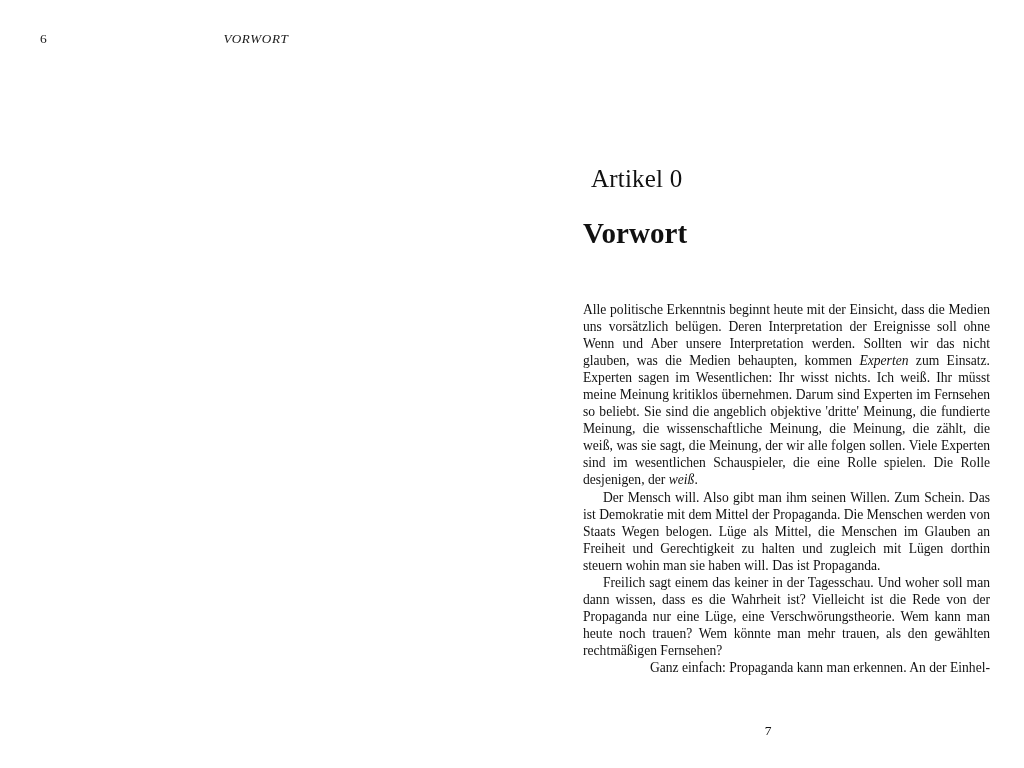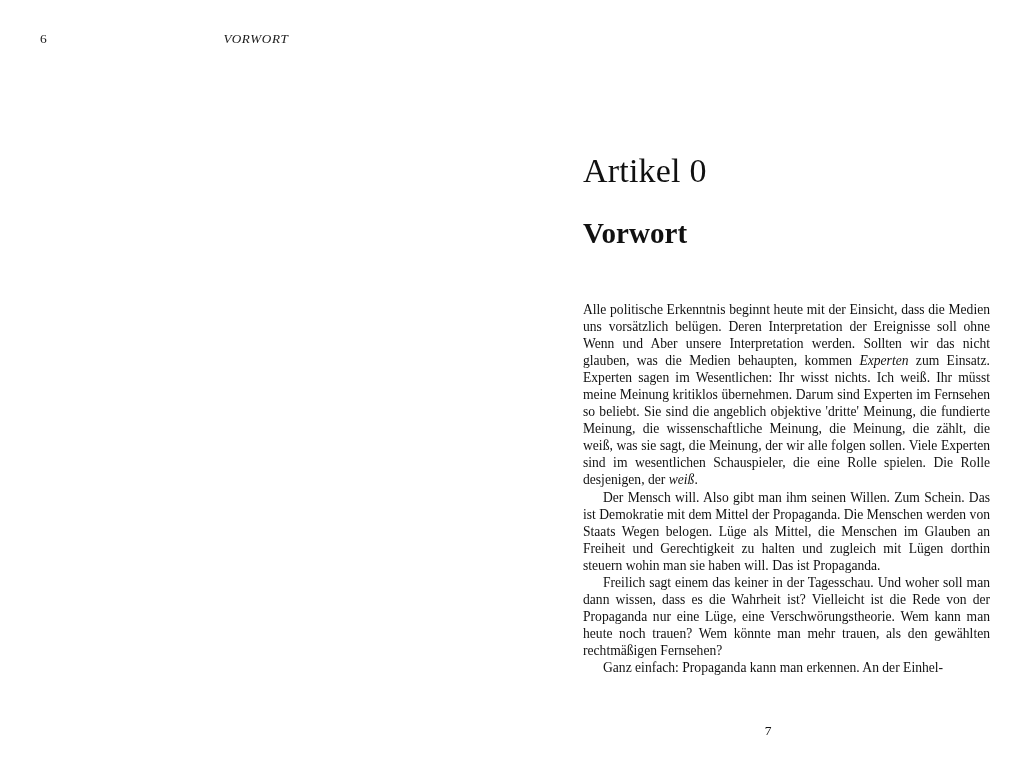--- a/index.html
+++ b/index.html
@@ -65,23 +65,23 @@
 
   
   .textblock {
     position: absolute;
     left: 71px;      
     top: 0;
     width: 407px;
   }
 
   .chapter-number {
-    margin: 0;
+    margin: 8px;
     padding: 0;
-    font-size: 34px;
+    font-size: 25px;
     font-weight: normal;
     line-height: 30px;
     position: absolute;
     top: 156px;
     left: 0;
     letter-spacing: 0.2px;
   }
 
   .chapter-title {
     margin: 0;
@@ -108,21 +108,21 @@
   }
   .body-copy p {
     margin: 0;
     padding: 0;
     text-indent: 0;
   }
   .body-copy p + p {
     text-indent: 20px;
   }
   .body-copy p:last-child {
-    text-align: left;
+    text-align: right;
   }
   .body-copy em {
     font-style: italic;
     font-family: Liberation Serif, serif;
   }
 
   
   .folio-foot {
     position: absolute;
     left: 0;

